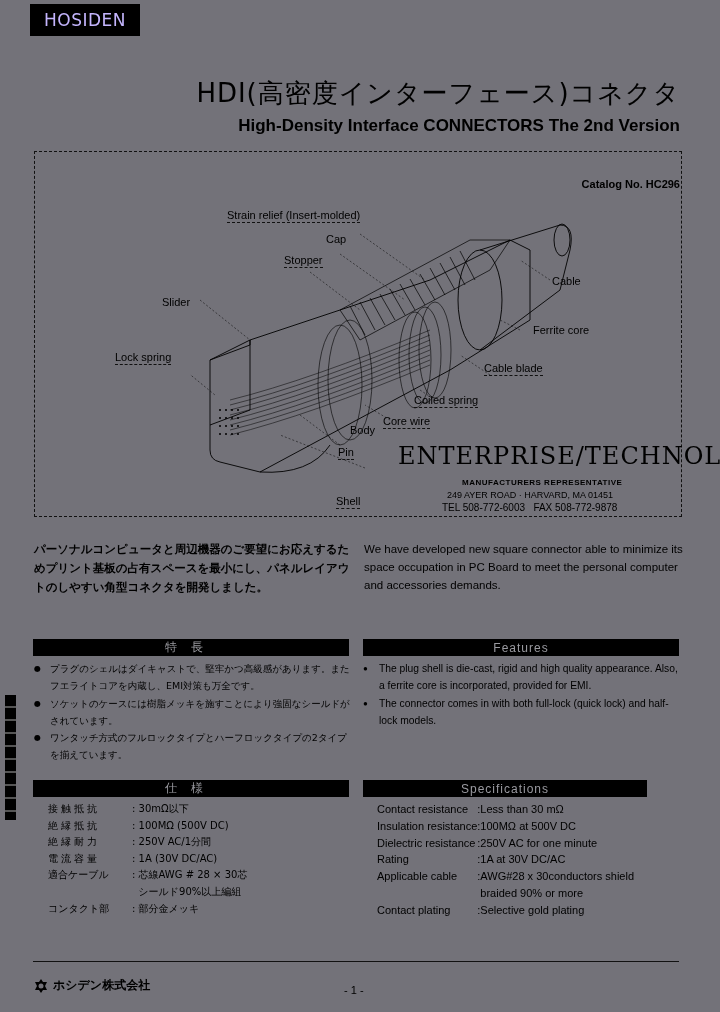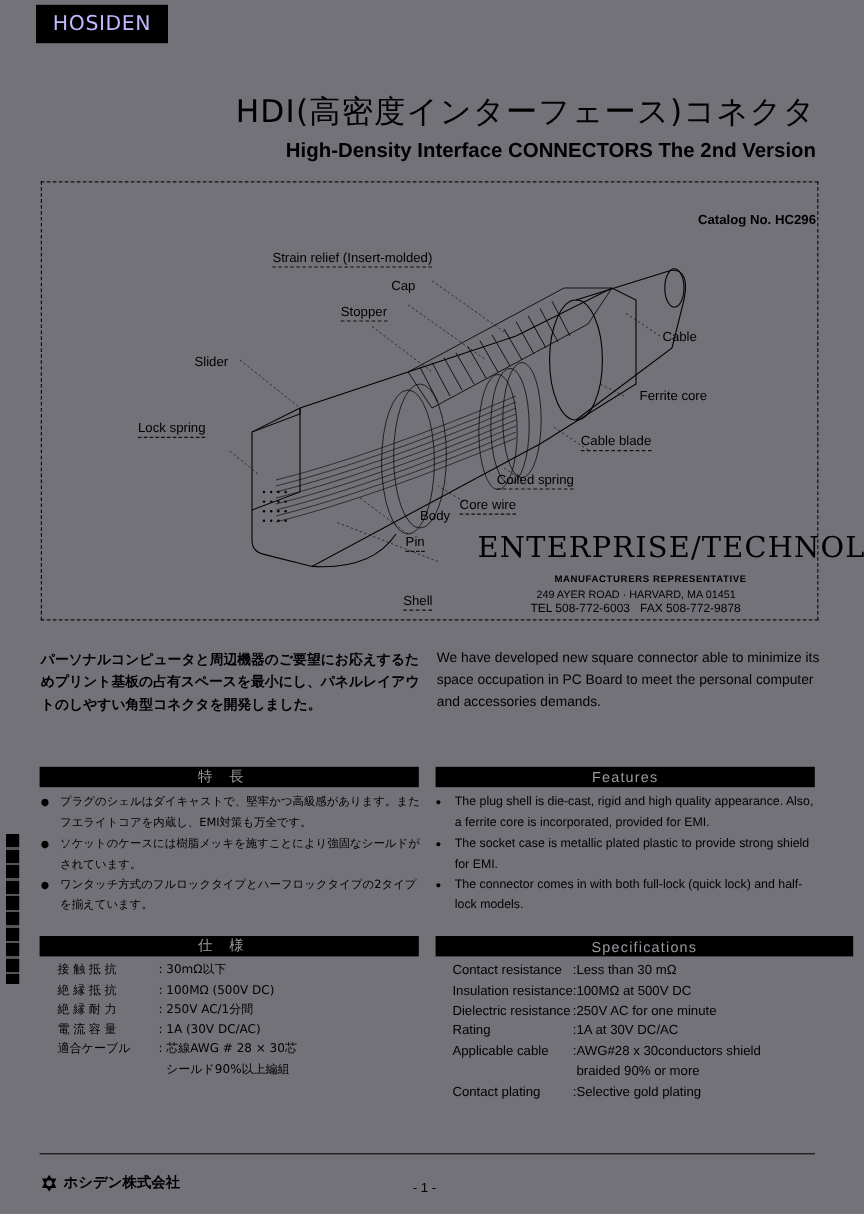--- a/index.html
+++ b/index.html
@@ -39,21 +39,21 @@
     .intro-jp { left:34px; top:540px; width:320px; font-family:"DejaVu Sans", sans-serif; font-size:11.5px; line-height:19px; font-weight:bold; }
     .intro-en { left:364px; top:540px; width:320px; font-size:11.5px; line-height:18px; }
 
     .bar {
       height:17px; background:#000; color:#9a9aa0; font-size:12px;
       display:flex; align-items:center; justify-content:center; letter-spacing:1px;
     }
     .bar-jp { left:33px; top:639px; width:316px; font-family:"DejaVu Sans", sans-serif; letter-spacing:14px; }
     .bar-en { left:363px; top:639px; width:316px; }
     .bar-jp2 { left:33px; top:780px; width:316px; font-family:"DejaVu Sans", sans-serif; letter-spacing:14px; }
-    .bar-en2 { left:363px; top:780px; width:348px; }
+    .bar-en2 { left:363px; top:780px; width:284px; }
 
     ul.feat { margin:0; padding:0; list-style:none; }
     ul.feat li { position:relative; padding-left:16px; }
     ul.feat li::before { content:"●"; position:absolute; left:0; top:0; font-size:8px; }
     .feat-jp { left:34px; top:660px; width:320px; font-family:"DejaVu Sans", sans-serif; font-size:9.5px; line-height:17.3px; }
     .feat-jp li::before { top:0px; }
     .feat-en { left:363px; top:660px; width:320px; font-size:10.3px; line-height:17.3px; }
 
     table.spec { border-collapse:collapse; }
     table.spec td { padding:0; vertical-align:top; white-space:nowrap; }
@@ -186,21 +186,20 @@
 <div class="abs bar bar-jp">特長</div>
 <div class="abs bar bar-en">Features</div>
 
 <ul class="abs feat feat-jp">
   <li>プラグのシェルはダイキャストで、堅牢かつ高級感があります。またフエライトコアを内蔵し、EMI対策も万全です。</li>
   <li>ソケットのケースには樹脂メッキを施すことにより強固なシールドがされています。</li>
   <li>ワンタッチ方式のフルロックタイプとハーフロックタイプの2タイプを揃えています。</li>
 </ul>
 <ul class="abs feat feat-en">
   <li>The plug shell is die-cast, rigid and high quality appearance. Also, a ferrite core is incorporated, provided for EMI.</li>
-  <li>The socket case is metallic plated plastic to provide strong shield for EMI.</li>
   <li>The connector comes in with both full-lock (quick lock) and half-lock models.</li>
 </ul>
 
 <div class="abs bar bar-jp2">仕様</div>
 <div class="abs bar bar-en2">Specifications</div>
 
 <table class="abs spec spec-jp">
   <tbody>
       <tr>
         <td class="k">接触抵抗</td>
@@ -218,20 +217,24 @@
         <td class="k">電流容量</td>
         <td>: 1A (30V DC/AC)</td>
       </tr>
   <tr>
         <td class="k" style="letter-spacing:0">適合ケーブル</td>
         <td>: 芯線AWG # 28 × 30芯</td>
       </tr>
   <tr>
         <td class="k"></td>
         <td style="white-space:pre">  シールド90%以上編組</td>
+      </tr>
+  <tr>
+        <td class="k" style="letter-spacing:0">コンタクト部</td>
+        <td>: 部分金メッキ</td>
       </tr>
 </tbody>
   </table>
 
 <table class="abs spec spec-en">
   <tbody>
       <tr>
         <td class="k">Contact resistance</td>
         <td>:Less than 30 mΩ</td>
       </tr>

